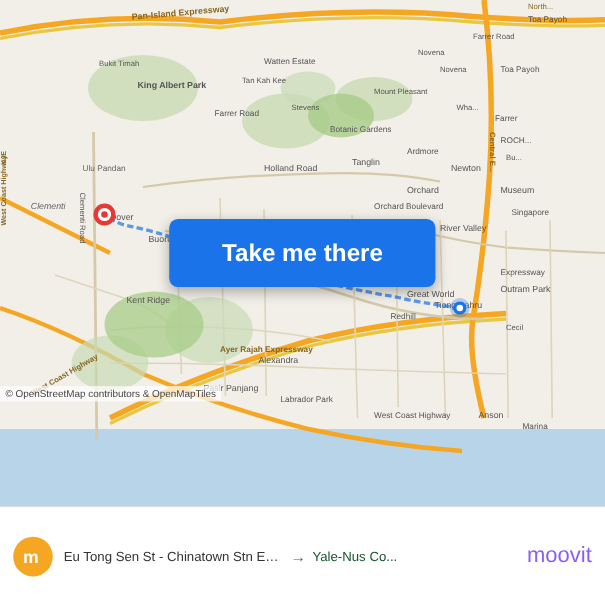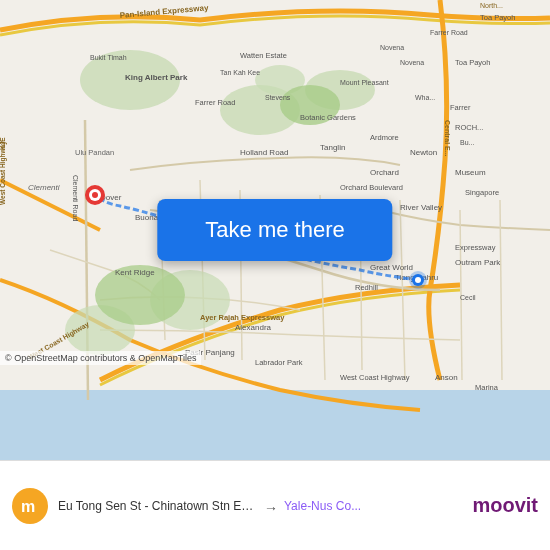--- a/index.html
+++ b/index.html
@@ -35,21 +35,21 @@
       z-index: 10;
     }
 
     #take-me-there-btn {
       background: #1a73e8;
       color: white;
       border: none;
       border-radius: 8px;
       padding: 18px 48px;
       font-size: 22px;
-      font-weight: normal;
+      font-weight: bold;
       cursor: pointer;
       box-shadow: 0 4px 12px rgba(0,0,0,0.3);
       white-space: nowrap;
     }
 
     
     #bottom-bar {
       position: absolute;
       bottom: 0;
       left: 0;
@@ -107,21 +107,21 @@
     }
 
     #arrow-icon {
       color: #555;
       font-size: 14px;
       flex-shrink: 0;
     }
 
     #to-label {
       font-size: 12px;
-      color: #8b5cf6;
+      color: #14532d;
       max-width: 160px;
       overflow: hidden;
       text-overflow: ellipsis;
       white-space: nowrap;
     }
 
     #attribution {
       position: absolute;
       bottom: 95px;
       left: 0;
@@ -136,22 +136,22 @@
     #moovit-brand {
       display: flex;
       flex-direction: column;
       align-items: flex-end;
       flex-shrink: 0;
       margin-left: 8px;
     }
 
     #moovit-text {
       font-size: 20px;
-      font-weight: bold;
-      color: #701a75;
+      font-weight: normal;
+      color: #8b5cf6;
     }
   </style>
 </head>
 <body>
 
 <div id="map-container">
   <svg id="map-svg" viewBox="0 0 550 460" xmlns="http://www.w3.org/2000/svg">
 
     <rect width="550" height="460" fill="#f2efe9"></rect>
 

